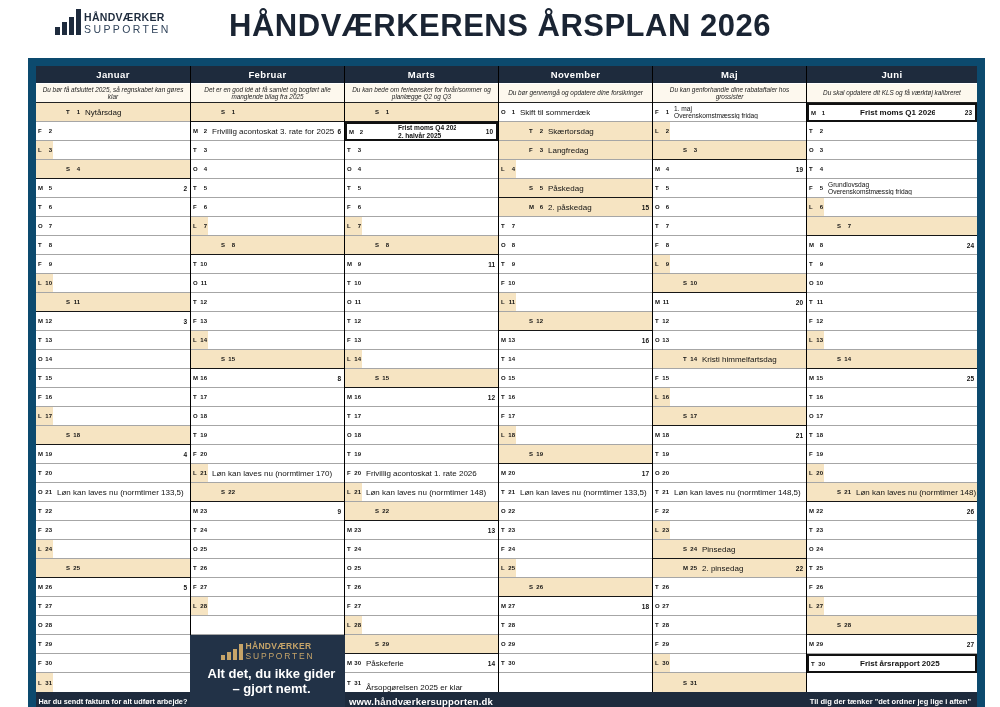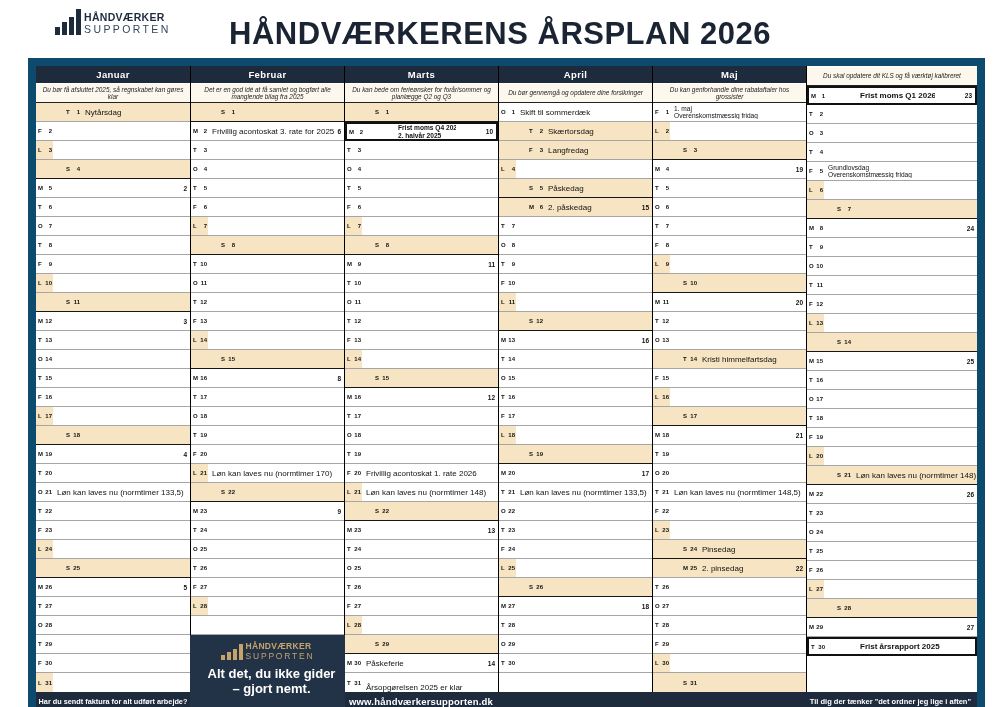--- a/index.html
+++ b/index.html
@@ -12,21 +12,21 @@
 
   
   .page-header{position:relative;height:58px;}
   .brand{position:absolute;left:55px;top:9px;display:flex;align-items:flex-end;gap:3px;}
   .brand-bars{display:flex;align-items:flex-end;gap:2px;}
   .brand-bars i{display:block;width:5px;background:var(--navy);}
   .b1{height:8px;} .b2{height:13px;} .b3{height:18px;} .b4{height:26px;}
   .brand-text{line-height:1;padding-bottom:1px;}
   .brand-l1{font-size:10.5px;font-weight:bold;letter-spacing:.3px;color:var(--navy);}
   .brand-l2{font-size:10.5px;font-weight:normal;letter-spacing:2.4px;color:#32455c;margin-top:1px;}
-  .page-title{text-align:center;font-size:31px;font-weight:800;color:#1a2433;letter-spacing:.5px;padding-top:16px;}
+  .page-title{text-align:center;font-size:31px;font-weight:800;color:#1a2433;letter-spacing:.5px;padding-top:8px;}
 
   
   .calendar{position:absolute;left:28px;top:58px;width:957px;border:8px solid #0c4a6e;background:#fff;}
   .grid{display:grid;grid-template-columns:repeat(5,154px) 1fr;}
   .month{border-left:1px solid #000;min-width:0;}
   .month:first-child{border-left:none;}
   .m-header{height:17px;background:var(--navy);color:#fff;font-size:9.5px;font-weight:bold;
     display:flex;align-items:center;justify-content:center;letter-spacing:.4px;}
   .m-tip{height:20px;background:#fdf8ee;color:#222;font-size:6.4px;font-style:italic;line-height:7.4px;
     display:flex;align-items:center;justify-content:center;text-align:center;padding:0 4px;
@@ -652,21 +652,21 @@
         </div>
         <div class="day">
           <div class="lbl">
             <div class="wd">T</div>
             <div class="dn">31</div>
           </div>
           <div class="note">Årsopgørelsen 2025 er klar</div>
         </div>
       </div>
       <div class="month">
-        <div class="m-header">April</div>
+        <div class="m-header">November</div>
         <div class="m-tip">Du bør gennemgå og opdatere dine forsikringer</div>
         <div class="day">
           <div class="lbl">
             <div class="wd">O</div>
             <div class="dn">1</div>
           </div>
           <div class="note">Skift til sommerdæk</div>
         </div>
         <div class="day full">
           <div class="lbl">
@@ -1049,20 +1049,21 @@
           </div>
         </div>
         <div class="day full">
           <div class="lbl">
             <div class="wd">S</div>
             <div class="dn">31</div>
           </div>
         </div>
       </div>
       <div class="month">
+        <div class="m-header">Juni</div>
         <div class="m-tip">Du skal opdatere dit KLS og få værktøj kalibreret</div>
         <div class="day boxed">
           <div class="lbl">
             <div class="wd">M</div>
             <div class="dn">1</div>
           </div>
           <div class="note bold">Frist moms Q1 2026</div>
           <div class="wk">23</div>
         </div>
         <div class="day">

